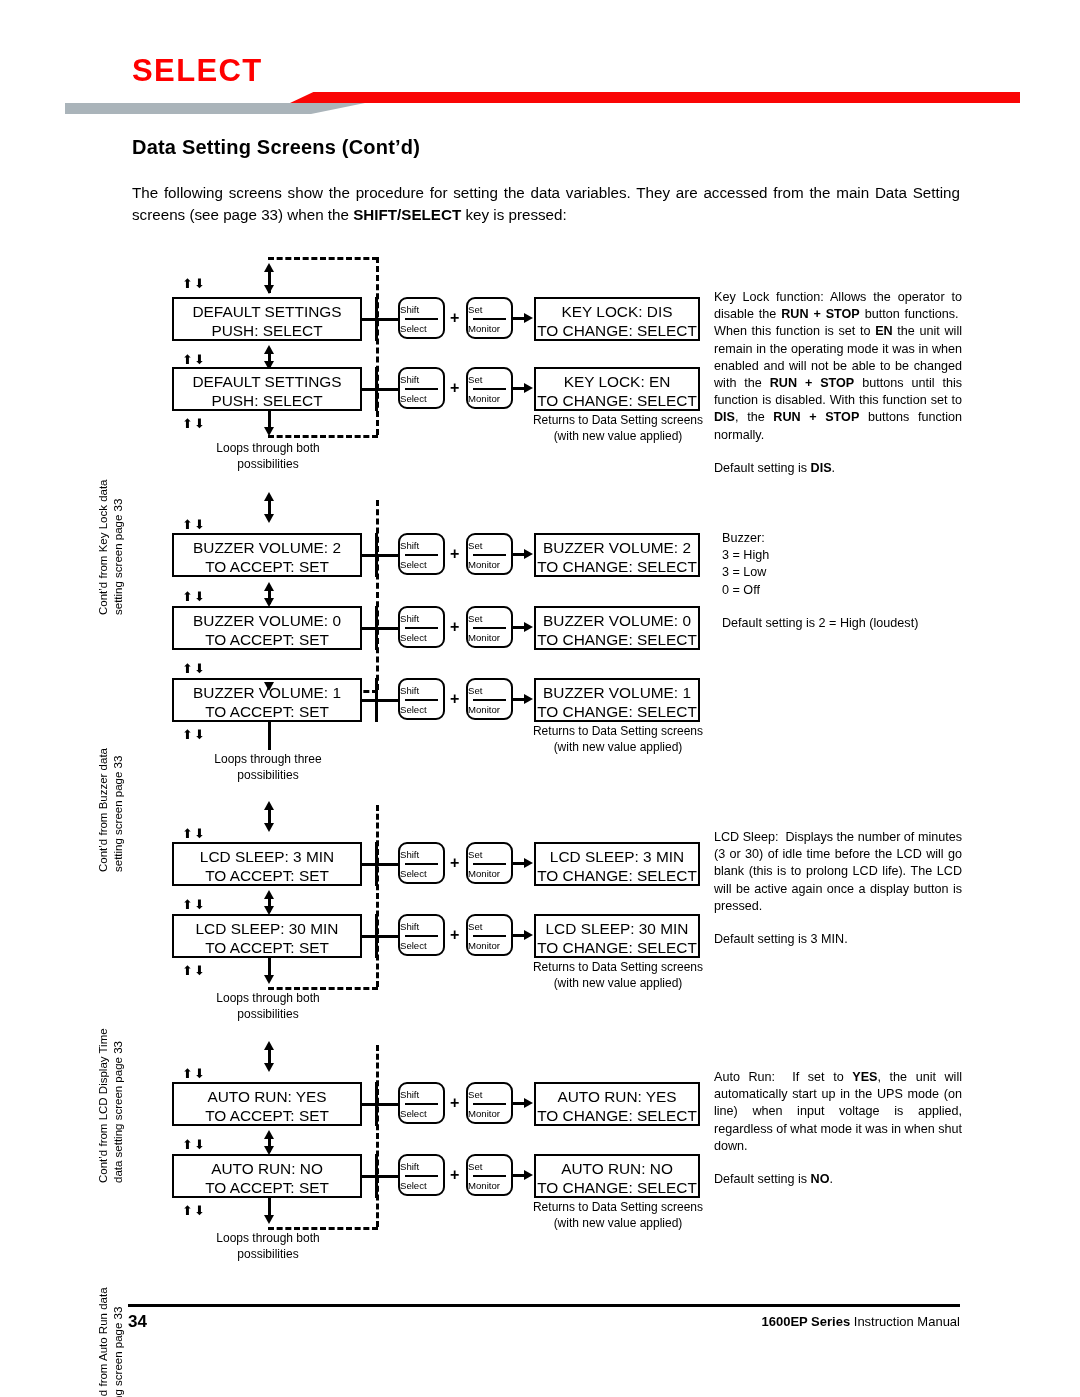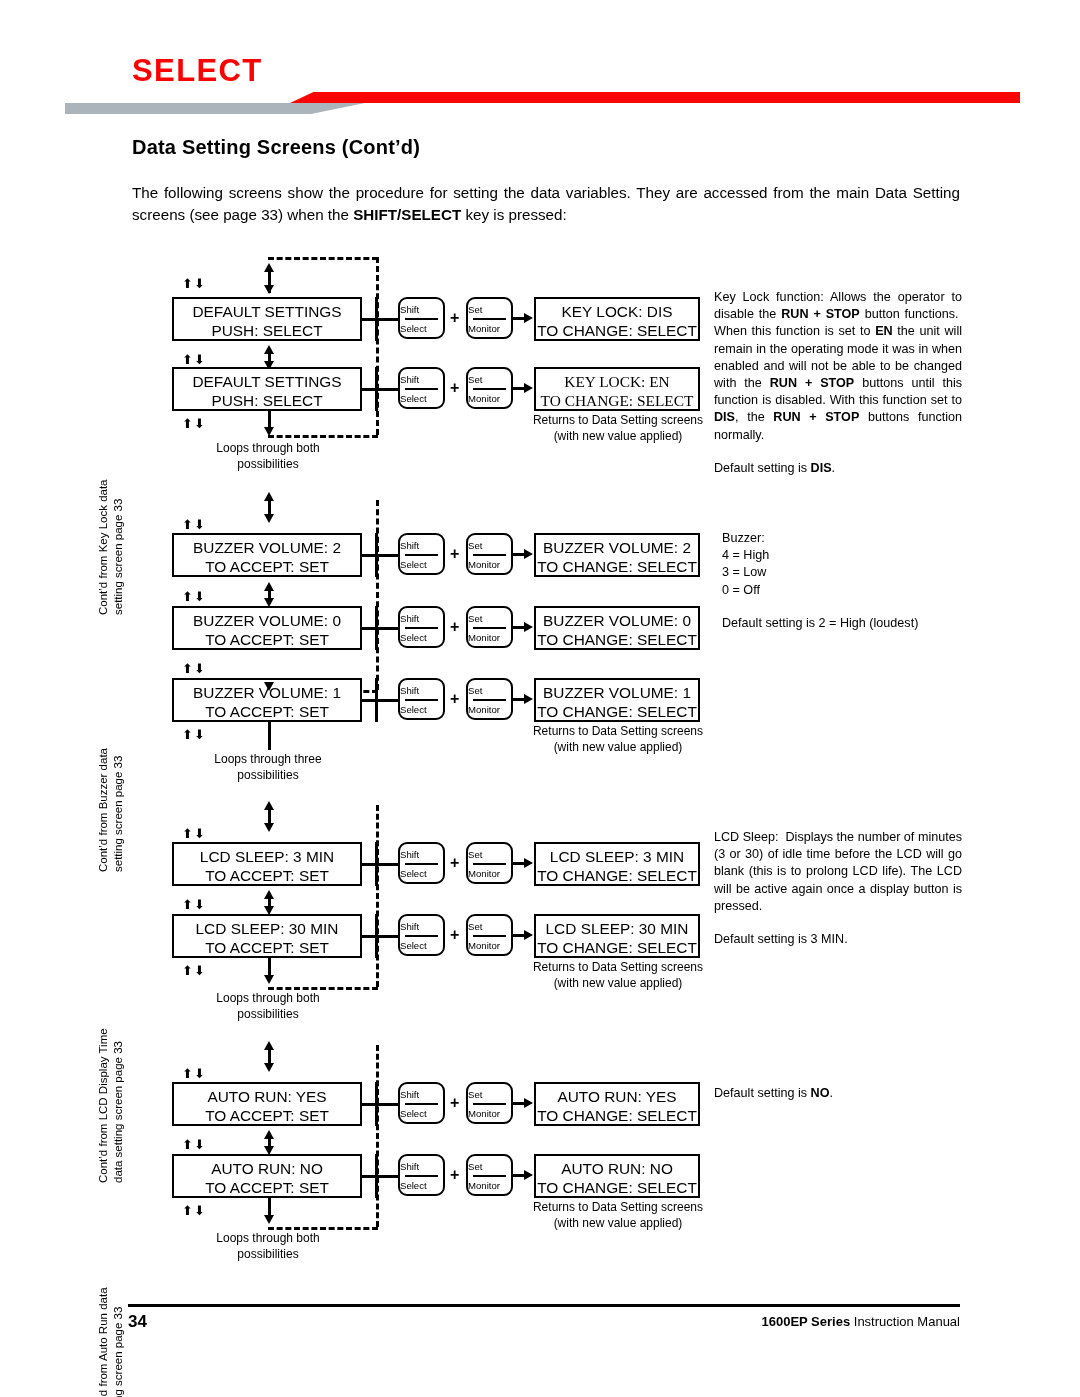--- a/index.html
+++ b/index.html
@@ -329,21 +329,21 @@
   </div>
   <div class="plus-sign" style="left:450px; top:125px;">+</div>
   <div class="keypad" style="left:466px; top:112px;">
     <span class="k-top">Set</span>
     <span class="k-rule"></span>
     <span class="k-bot">Monitor</span>
   </div>
   <div class="hline" style="left:513px; top:132px; width:14px;"></div>
   <div class="arrow-right" style="left:524px; top:128px;"></div>
 
-  <div class="lcd-box lcd-right" style="top:112px;font-family:Liberation Serif, serif;">
+  <div class="lcd-box lcd-right" style="top:112px;">
     <span class="ln">KEY LOCK: EN</span>
     <span class="ln">TO CHANGE: SELECT</span>
   </div>
 
   <div class="updown" style="top:162px;">
     <span>⬆</span><span>⬇</span>
   </div>
   <div class="vline" style="left:268px; top:156px; height:20px;"></div>
   <div class="arrow-down" style="left:264px; top:172px;"></div>
 
@@ -479,21 +479,21 @@
     <span class="ln">Loops through three</span>
     <span class="ln">possibilities</span>
   </div>
   <div class="caption" style="left:518px; top:224px; width:200px;">
     <span class="ln">Returns to Data Setting screens</span>
     <span class="ln">(with new value applied)</span>
   </div>
 
   <div class="desc plain" style="top:30px;margin-left:8px;">
     <p>Buzzer:</p>
-    <p>4 = High</p>
+    <p>3 = High</p>
     <p>3 = Low</p>
     <p>0 = Off</p>
     <p class="gap">Default setting is 2 = High (loudest)</p>
   </div>
 </div>
 
 <div class="section sec-3">
 
   <div class="side-label" style="top:178px;">
     <span class="l1">Cont’d from LCD Display Time</span>
@@ -677,19 +677,20 @@
   <div class="caption" style="left:178px; top:186px; width:180px;">
     <span class="ln">Loops through both</span>
     <span class="ln">possibilities</span>
   </div>
   <div class="caption" style="left:518px; top:155px; width:200px;">
     <span class="ln">Returns to Data Setting screens</span>
     <span class="ln">(with new value applied)</span>
   </div>
 
   <div class="desc" style="top:24px;">
+    <p>Auto Run:&nbsp; If set to <b>YES</b>, the unit will automatically start up in the UPS mode (on line) when input voltage is applied, regardless of what mode it was in when shut down.</p>
     <p class="gap">Default setting is <b>NO</b>.</p>
   </div>
 </div>
 
 <div class="footer-rule"></div>
 <div class="footer-page">34</div>
 <div class="footer-title"><b>1600EP Series</b><span> Instruction Manual</span></div>
 
 </body></html>

